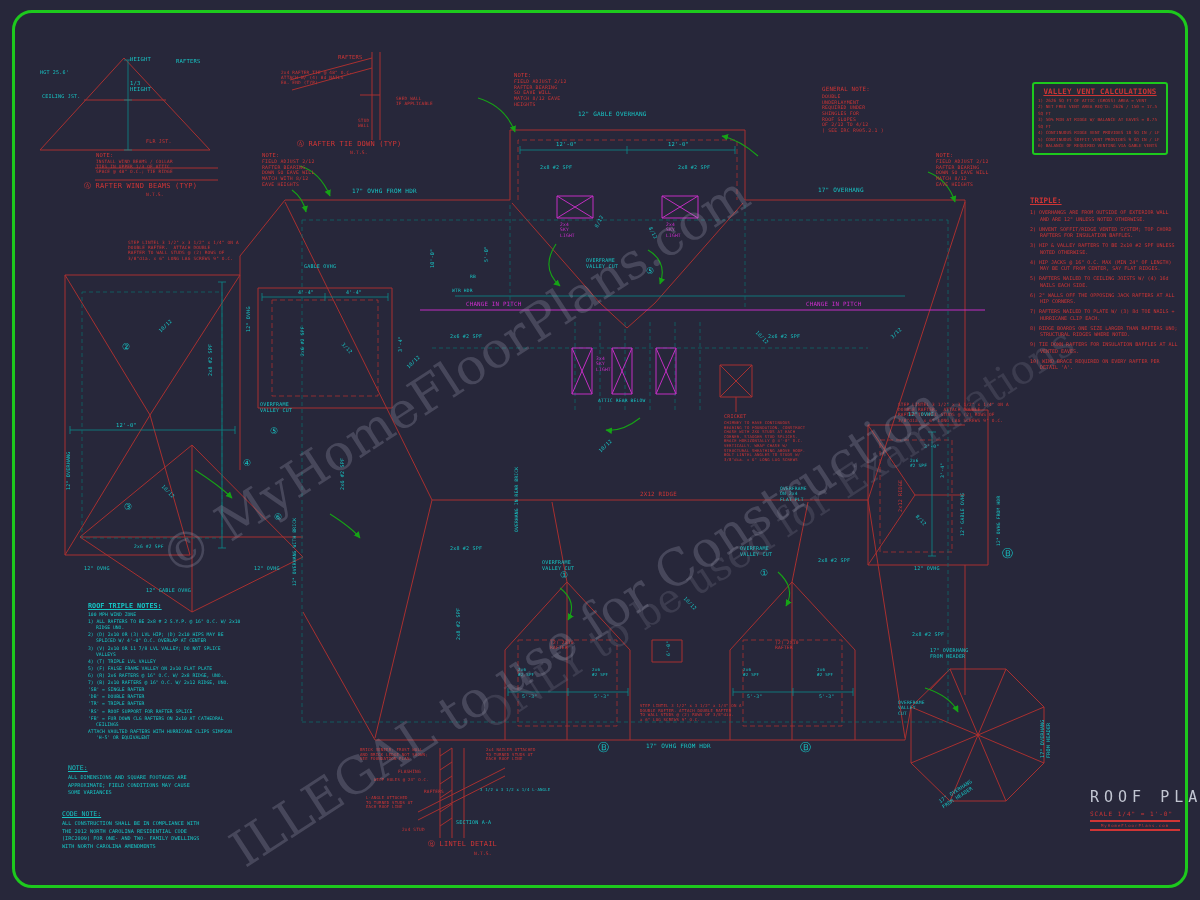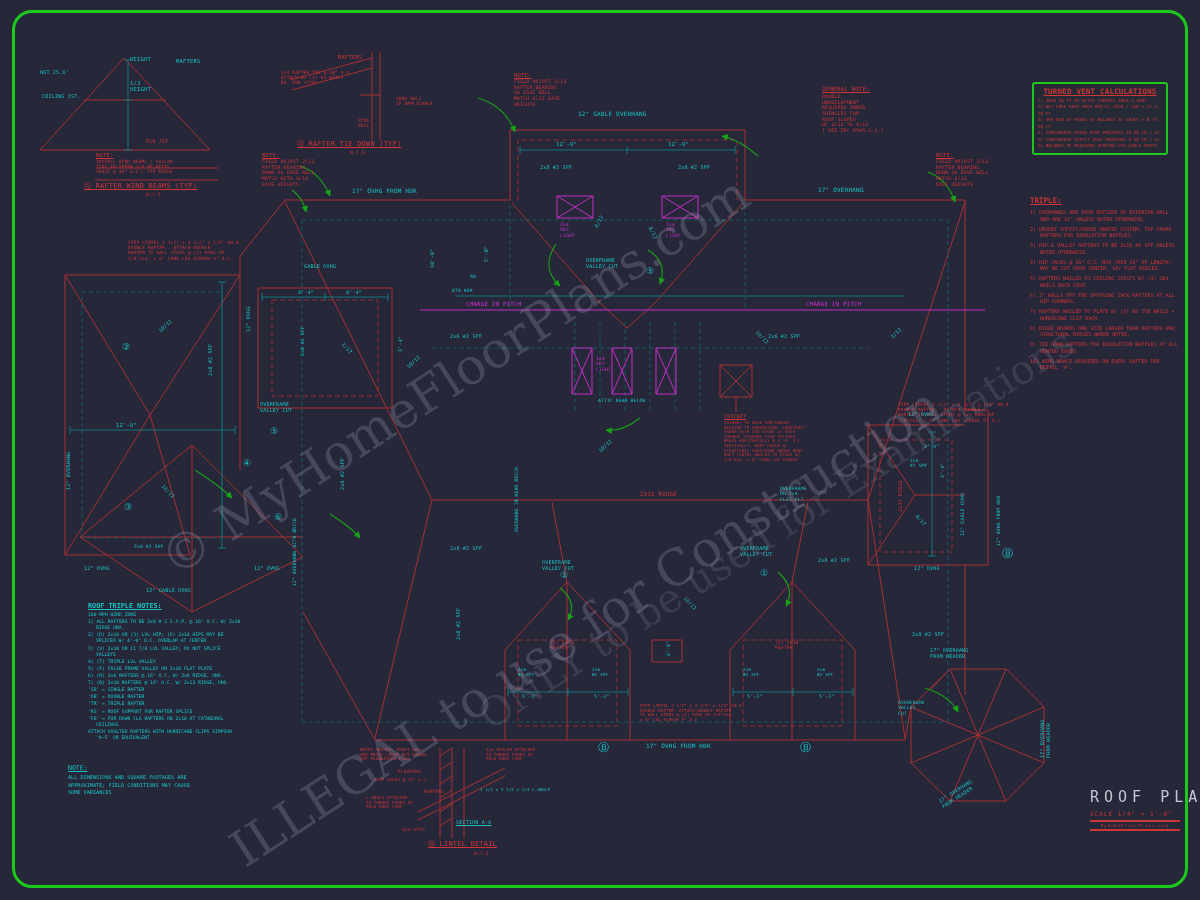--- a/index.html
+++ b/index.html
@@ -4,21 +4,21 @@
 <style>
   *{box-sizing:border-box}
   html,body{margin:0;padding:0;width:1200px;height:900px}
   body{background:#1c1c2a;font-family:"DejaVu Sans Mono","DejaVu Sans",monospace}
   .sheet{position:relative;width:1200px;height:900px;background:#27273a;overflow:hidden}
   .frame{position:absolute;left:12px;top:10px;right:12px;bottom:12px;border:3px solid #1dc91d;border-radius:20px;pointer-events:none;z-index:9}
   svg{position:absolute;left:0;top:0;z-index:1}
   #labels{position:absolute;left:0;top:0;width:100%;height:100%;z-index:4;pointer-events:none}
   .lab{position:absolute;white-space:pre;line-height:1.18;transform-origin:left top;letter-spacing:.2px}
   .cy{color:#17c4c4}.rd{color:#cf3535}.mg{color:#d02ed0}
-  .und{text-decoration:underline}
+  .und{}
   .attic{position:absolute;left:1032px;top:82px;width:136px;border:2px solid #1dc91d;border-radius:3px;padding:3px 4px;z-index:5;background:rgba(25,70,25,.10)}
   .attic-title{color:#cf3535;font-size:7.5px;font-weight:bold;text-align:center;text-decoration:underline;margin-bottom:2px;letter-spacing:.2px}
   .attic-line{color:#cf3535;font-size:4.3px;line-height:1.5}
   .notes{position:absolute;left:1030px;top:196px;width:150px;z-index:5}
   .notes-title{color:#cf3535;font-size:7.5px;font-weight:bold;text-decoration:underline;margin-bottom:4px}
   .note-item{color:#cf3535;font-size:5px;line-height:1.35;margin-bottom:3px;padding-left:10px;text-indent:-10px}
   .fram{position:absolute;left:88px;top:602px;width:154px;z-index:5}
   .fram-title{color:#17c4c4;font-size:6.8px;font-weight:bold;text-decoration:underline;margin-bottom:2px}
   .fram-line{color:#17c4c4;font-size:4.7px;line-height:1.3;margin-bottom:1px;padding-left:8px;text-indent:-8px}
   .smallnote{position:absolute;z-index:5}
@@ -316,21 +316,21 @@
 TO TURNED STUDS AT
 EACH ROOF LINE</div>
       <div class="lab cy" style="left: 480px; top: 788px; font-size: 4px;">3 1/2 x 3 1/2 x 1/4 L-ANGLE</div>
       <div class="lab rd" style="left: 402px; top: 827px; font-size: 4.4px;">2x4 STUD</div>
       <div class="lab cy und" style="left: 456px; top: 820px; font-size: 5px;">SECTION A-A</div>
       <div class="lab rd und" style="left: 428px; top: 840px; font-size: 7px;">Ⓑ LINTEL DETAIL</div>
       <div class="lab rd" style="left: 474px; top: 851px; font-size: 4.6px;">N.T.S.</div>
     </div>
 
   <div class="attic">
-    <div class="attic-title">TURNED VENT CALCULATIONS</div>
+    <div class="attic-title">VALLEY VENT CALCULATIONS</div>
     <div>
         <div class="attic-line">1)  2626 SQ FT OF ATTIC (GROSS) AREA = VENT</div>
         <div class="attic-line">2)  NET FREE VENT AREA REQ'D:  2626 / 150 = 17.5 SQ FT</div>
         <div class="attic-line">3)  50% MIN AT RIDGE W/ BALANCE AT EAVES = 8.75 SQ FT</div>
         <div class="attic-line">4)  CONTINUOUS RIDGE VENT PROVIDES 18 SQ IN / LF</div>
         <div class="attic-line">5)  CONTINUOUS SOFFIT VENT PROVIDES 9 SQ IN / LF</div>
         <div class="attic-line">6)  BALANCE OF REQUIRED VENTING VIA GABLE VENTS</div>
       </div>
   </div>
 
@@ -370,20 +370,27 @@
       </div>
   </div>
 
   <div class="smallnote" id="note-block">
     <div class="sn-title">NOTE:</div>
     <div class="sn-body">ALL DIMENSIONS AND SQUARE FOOTAGES ARE
 APPROXIMATE; FIELD CONDITIONS MAY CAUSE
 SOME VARIANCES</div>
   </div>
 
+  <div class="smallnote" id="code-block">
+    <div class="sn-title">CODE NOTE:</div>
+    <div class="sn-body">ALL CONSTRUCTION SHALL BE IN COMPLIANCE WITH
+THE 2012 NORTH CAROLINA RESIDENTIAL CODE
+(IRC2009) FOR ONE- AND TWO- FAMILY DWELLINGS
+WITH NORTH CAROLINA AMENDMENTS</div>
+  </div>
 
   <div class="titleblock">
     <div class="tb-title">ROOF PLAN</div>
     <div class="tb-scale">SCALE 1/4" = 1'-0"</div>
     <div class="tb-logo">MyHomeFloorPlans.com</div>
   </div>
 
   <div class="wm" id="wm1">© MyHomeFloorPlans.com</div>
   <div class="wm" id="wm2">ILLEGAL to use for Construction</div>
   <div class="wm" id="wm3">ONLY to be used for Examinations</div>

